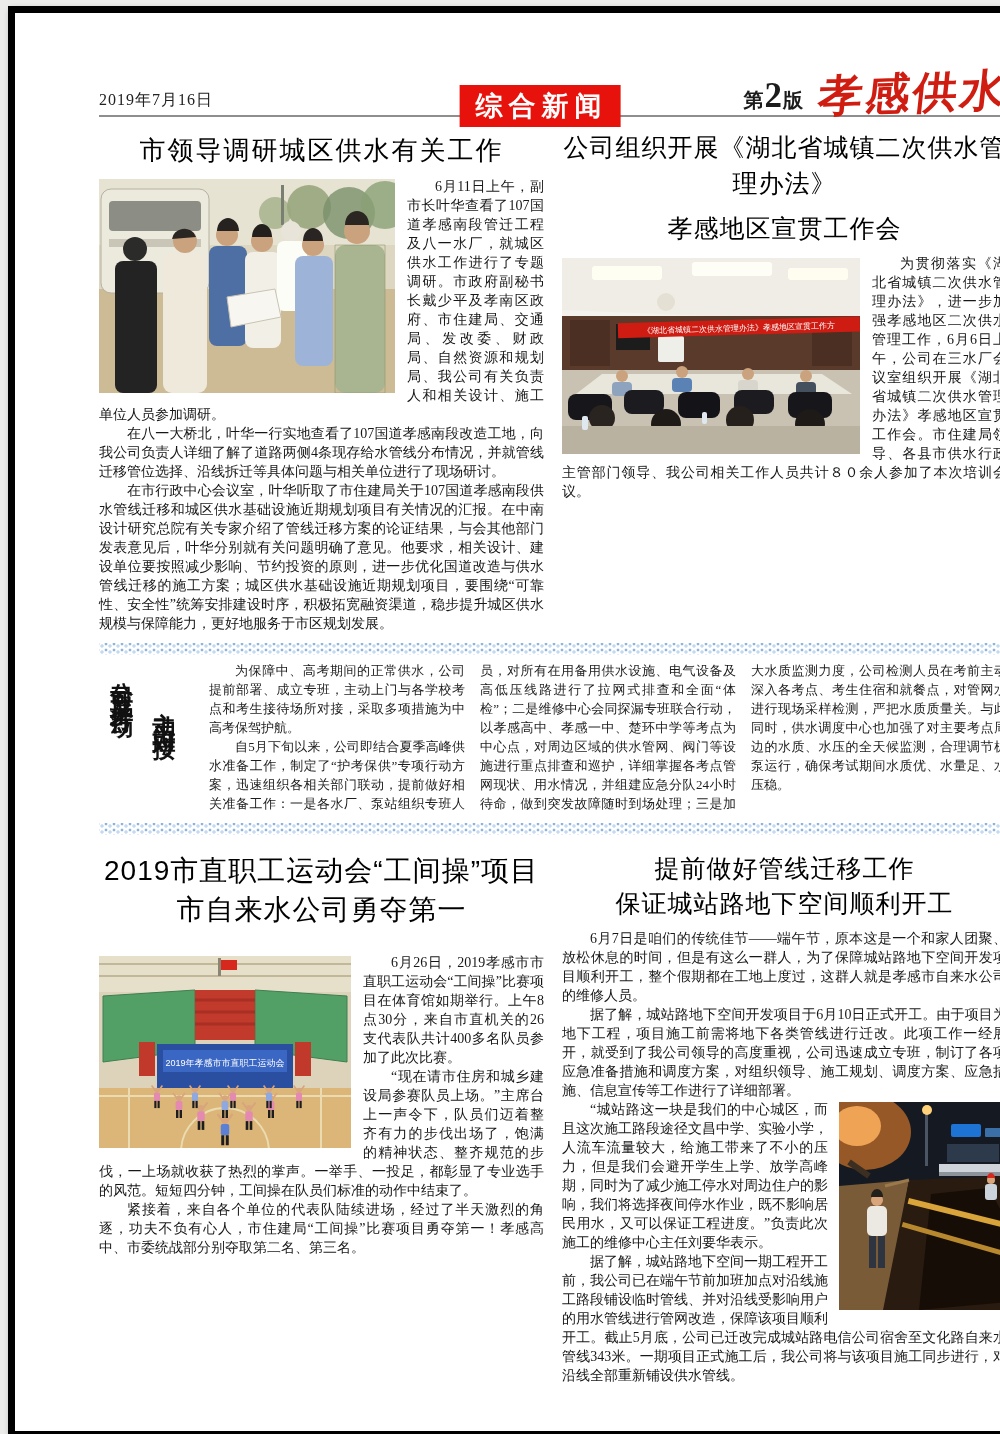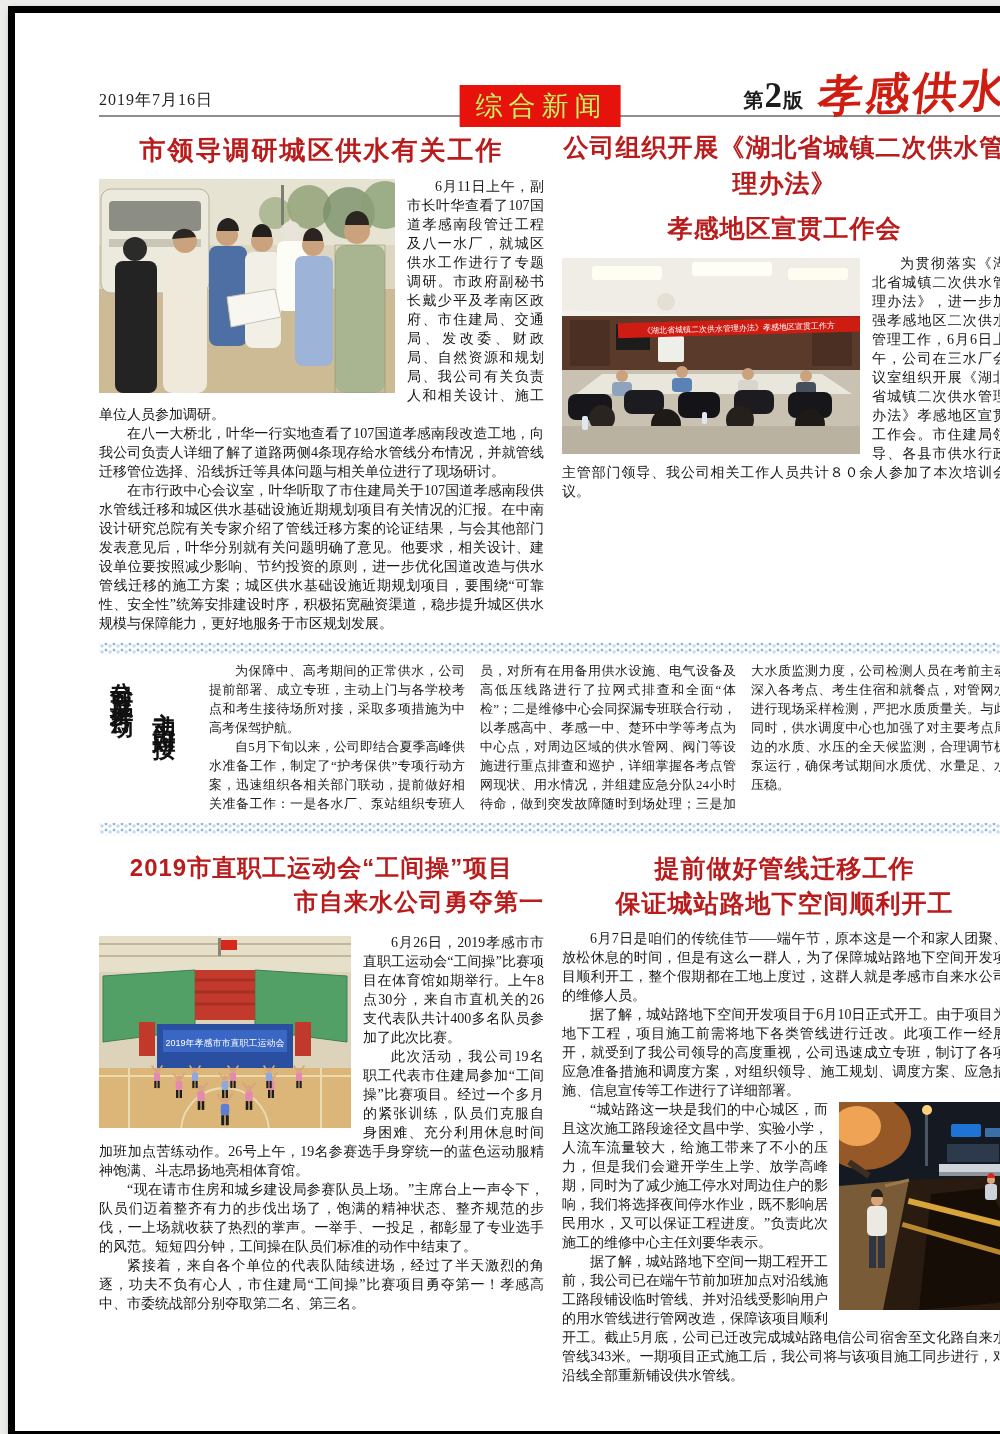--- a/index.html
+++ b/index.html
@@ -26,37 +26,37 @@
   .masthead-row{
     position:relative;
     display:flex;align-items:flex-end;
     height:56px;
     border-bottom:2px solid #8e8e8c;
     padding-bottom:4px;
   }
   .pub-date{font-size:16px;color:#222;letter-spacing:1px;}
   .section-badge{
     position:absolute;left:50%;bottom:-12px;transform:translateX(-58%);
-    background:#e8120c;color:#bef264;
-    font-family:"Liberation Sans",sans-serif;font-weight:normal;
+    background:#e8120c;color:#ffffff;
+    font-family:"Liberation Sans",sans-serif;font-weight:bold;
     font-size:27px;line-height:1;letter-spacing:6px;
     padding:8px 13px 7px 16px;
   }
   .edition{margin-left:auto;display:flex;align-items:flex-end;}
   .ed-pre{font-size:20px;line-height:1.1;font-weight:bold;}
   .ed-num{font-size:35px;line-height:.85;font-weight:bold;margin:0 1px;font-family:"Liberation Serif",serif;}
   .brand{
     font-size:44px;line-height:.8;font-weight:bold;color:#cf1d12;
     margin-left:16px;letter-spacing:3px;
     transform:skewX(-8deg) rotate(-2deg);
     font-family:"Liberation Serif",serif;
   }
 
   
-  h1{margin:0;font-family:"Liberation Sans",sans-serif;font-weight:bold;text-align:center;color:#b91c1c;}
+  h1{margin:0;font-family:"Liberation Sans",sans-serif;font-weight:normal;text-align:center;color:#000000;}
   .art-body p{
     margin:0;font-size:14px;line-height:19px;
     text-align:justify;text-indent:2em;color:#171717;
   }
   .row{display:flex;gap:18px;}
   .col{flex:1;min-width:0;}
 
   
   .t-survey{font-size:26px;letter-spacing:2px;margin:16px 0 9px;}
   .t-policy{font-size:25px;letter-spacing:1px;margin:12px 0 2px;line-height:1.45;}
@@ -82,22 +82,22 @@
   .vt{
     writing-mode:vertical-rl;text-orientation:upright;
     font-family:"Liberation Sans",sans-serif;font-weight:bold;
     font-size:23px;letter-spacing:5px;line-height:1.1;color:#111;
   }
   .vt.sub{margin-top:30px;}
   .mid-cols{flex:1;min-width:0;column-count:3;column-gap:15px;}
   .mid-cols p{margin:0;font-size:13px;line-height:19px;text-align:justify;text-indent:2em;}
 
   
-  .t-sports{font-size:24px;letter-spacing:1px;margin:10px 0 0;line-height:1.4;}
-  .t-sports.l2{margin:0 0 15px;text-align:right;}
+  .t-sports{font-size:28px;letter-spacing:1px;margin:10px 0 0;line-height:1.4;}
+  .t-sports.l2{margin:0 0 24px;}
   .t-pipe{font-size:25px;letter-spacing:1px;margin:10px 0 0;line-height:1.4;}
   .t-pipe.l2{margin:0 0 8px;}
   .ph-sports{float:left;width:252px;height:192px;margin:3px 12px 3px 0;}
   .ph-pipe{float:right;width:168px;height:208px;margin:2px 0 4px 11px;}
 
   .banner-svg-text{font-family:"Liberation Sans",sans-serif;}
 </style>
 </head>
 <body>
 
@@ -283,21 +283,20 @@
                 <use href="#pf" transform="translate(172,153)" fill="#e48ab0"></use>
                 <use href="#pf" transform="translate(58,144) scale(.9)" fill="#e48ab0"></use>
                 <use href="#pf" transform="translate(96,144) scale(.9)" fill="#8fa8e0"></use>
                 <use href="#pf" transform="translate(134,144) scale(.9)" fill="#e48ab0"></use>
                 <use href="#pf" transform="translate(170,144) scale(.9)" fill="#8fa8e0"></use>
                 <use href="#pf" transform="translate(200,144) scale(.9)" fill="#e48ab0"></use>
               </g>
             </svg>
           </div>
           <p>6月26日，2019孝感市市直职工运动会“工间操”比赛项目在体育馆如期举行。上午8点30分，来自市直机关的26支代表队共计400多名队员参加了此次比赛。</p>
-          <p>此次活动，我公司19名职工代表市住建局参加“工间操”比赛项目。经过一个多月的紧张训练，队员们克服自身困难、充分利用休息时间加班加点苦练动作。26号上午，19名参赛选手身穿统一的蓝色运动服精神饱满、斗志昂扬地亮相体育馆。</p>
           <p>“现在请市住房和城乡建设局参赛队员上场。”主席台上一声令下，队员们迈着整齐有力的步伐出场了，饱满的精神状态、整齐规范的步伐，一上场就收获了热烈的掌声。一举手、一投足，都彰显了专业选手的风范。短短四分钟，工间操在队员们标准的动作中结束了。</p>
           <p>紧接着，来自各个单位的代表队陆续进场，经过了半天激烈的角逐，功夫不负有心人，市住建局“工间操”比赛项目勇夺第一！孝感高中、市委统战部分别夺取第二名、第三名。</p>
         </div>
       </article>
 
       <article class="col">
         <h1 class="t-pipe">提前做好管线迁移工作</h1>
         <h1 class="t-pipe l2">保证城站路地下空间顺利开工</h1>
         <div class="art-body">
           <p>6月7日是咱们的传统佳节——端午节，原本这是一个和家人团聚、放松休息的时间，但是有这么一群人，为了保障城站路地下空间开发项目顺利开工，整个假期都在工地上度过，这群人就是孝感市自来水公司的维修人员。</p>

